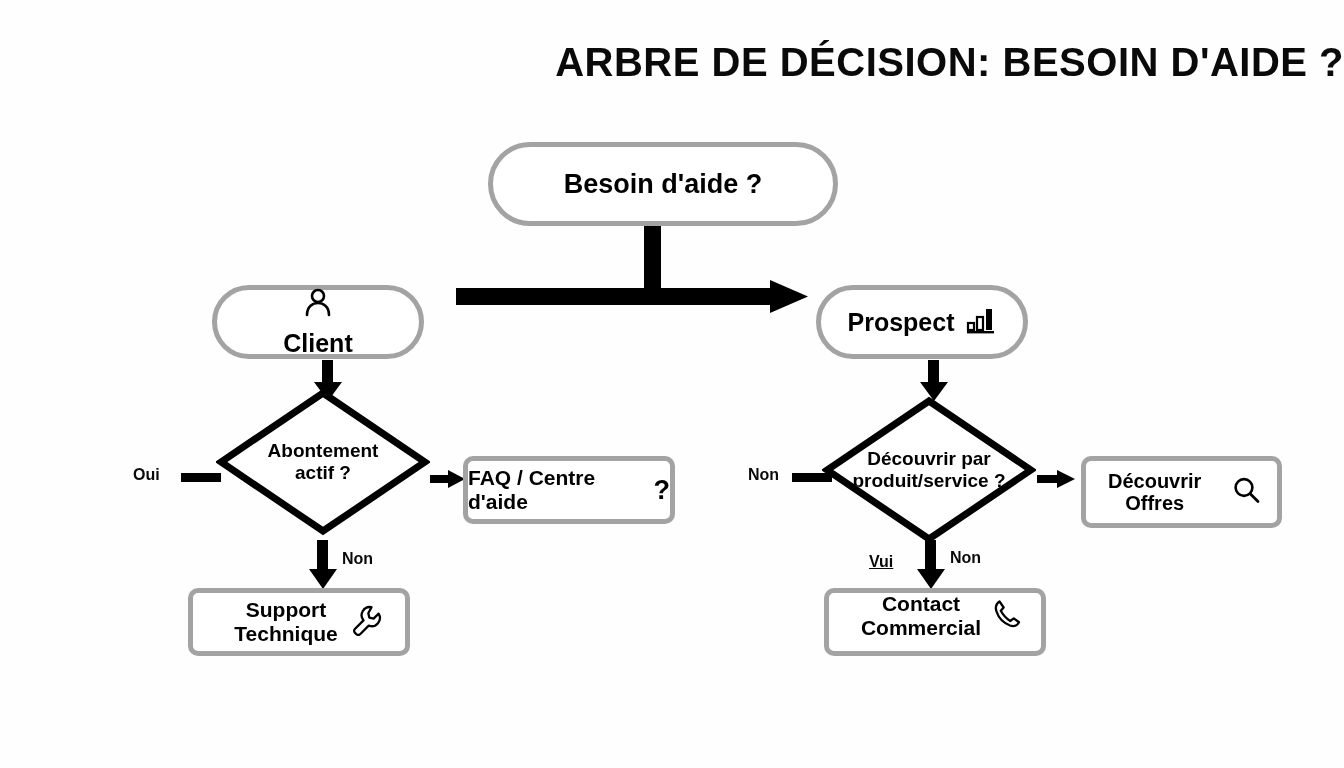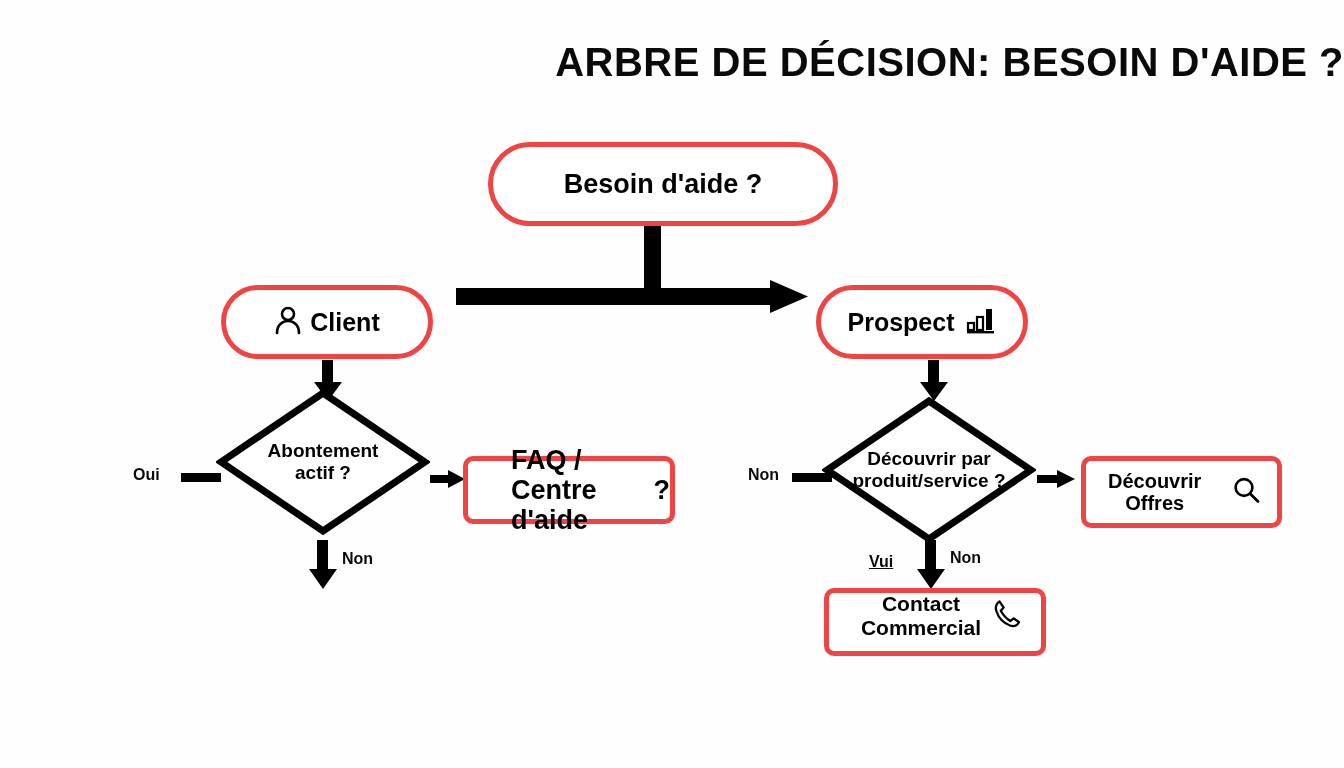--- a/index.html
+++ b/index.html
@@ -32,21 +32,21 @@
     font-weight: bold;
     letter-spacing: 0.5px;
     color: #0a0a0a;
     white-space: nowrap;
   }
   
   .node {
     position: absolute;
     box-sizing: border-box;
     background: #ffffff;
-    border: 5px solid #ef4444;
+    border: 5px solid #a3a3a3;
     display: flex;
     align-items: center;
     justify-content: center;
     color: #000000;
   }
   .pill {
     border-radius: 999px;
   }
   .rect {
     border-radius: 10px;
@@ -61,45 +61,46 @@
     left: 488px;
     top: 142px;
     width: 350px;
     height: 84px;
   }
   #node-root .node-label {
     font-size: 27px;
   }
   
   #node-client {
-    left: 221px;
+    left: 212px;
     top: 285px;
     width: 212px;
     height: 74px;
     gap: 8px;
+    flex-direction: column;
   }
   #node-client .node-label { font-size: 25px; }
   
   #node-prospect {
     left: 816px;
     top: 285px;
     width: 212px;
     height: 74px;
     gap: 12px;
   }
   #node-prospect .node-label { font-size: 25px; }
   
   #node-faq {
     left: 463px;
     top: 456px;
     width: 212px;
     height: 68px;
     gap: 14px;
   }
-  #node-faq .node-label { font-size: 27px; margin-left: 43px; }
+  #node-faq .node-label { font-size: 21px; }
   #node-offres {
     left: 1081px;
     top: 456px;
     width: 201px;
     height: 72px;
     justify-content: space-between;
     padding: 0 16px 0 22px;
   }
   #node-offres .node-label { font-size: 20px; text-align: center; }
   #node-support {
@@ -285,20 +286,29 @@
     <span class="node-label">Découvrir
 Offres</span>
     <span class="icon">
       <svg width="30" height="30" viewBox="0 0 30 30">
         <circle cx="13" cy="12.5" r="8.4" fill="none" stroke="#000" stroke-width="2.6"></circle>
         <line x1="19.2" y1="18.8" x2="27" y2="26.6" stroke="#000" stroke-width="2.8" stroke-linecap="round"></line>
       </svg>
     </span>
   </div>
 
+  <div class="node rect" id="node-support">
+    <span class="node-label">Support
+Technique</span>
+    <span class="icon">
+      <svg width="32" height="32" viewBox="0 0 32 32">
+        <path d="M20.5 3.2 a8.2 8.2 0 0 0 -8.0 13.2 l-8.6 8.6 a2.6 2.6 0 0 0 0 3.7 l1.5 1.5 a2.6 2.6 0 0 0 3.7 0 l8.6 -8.6 a8.2 8.2 0 0 0 9.9 -12.0 l-5.0 5.0 l-4.3 -1.0 l-1.0 -4.3 z" fill="none" stroke="#000" stroke-width="2.3" stroke-linejoin="round"></path>
+      </svg>
+    </span>
+  </div>
 
   <div class="node rect" id="node-contact">
     <span class="node-label">Contact
 Commercial</span>
     <span class="icon">
       <svg width="32" height="32" viewBox="0 0 32 32">
         <path d="M8.5 3.5 C5.5 5.5 4 9 5.5 13.5 C7.5 19.5 12.5 25 19 27.5 C23.5 29 26.5 27 28 24.2 L22.8 20.4 L19.2 23.0 C15.8 20.8 11.8 16.6 9.8 12.8 L12.6 9.4 Z" fill="none" stroke="#000" stroke-width="2.3" stroke-linejoin="round"></path>
       </svg>
     </span>
   </div>

